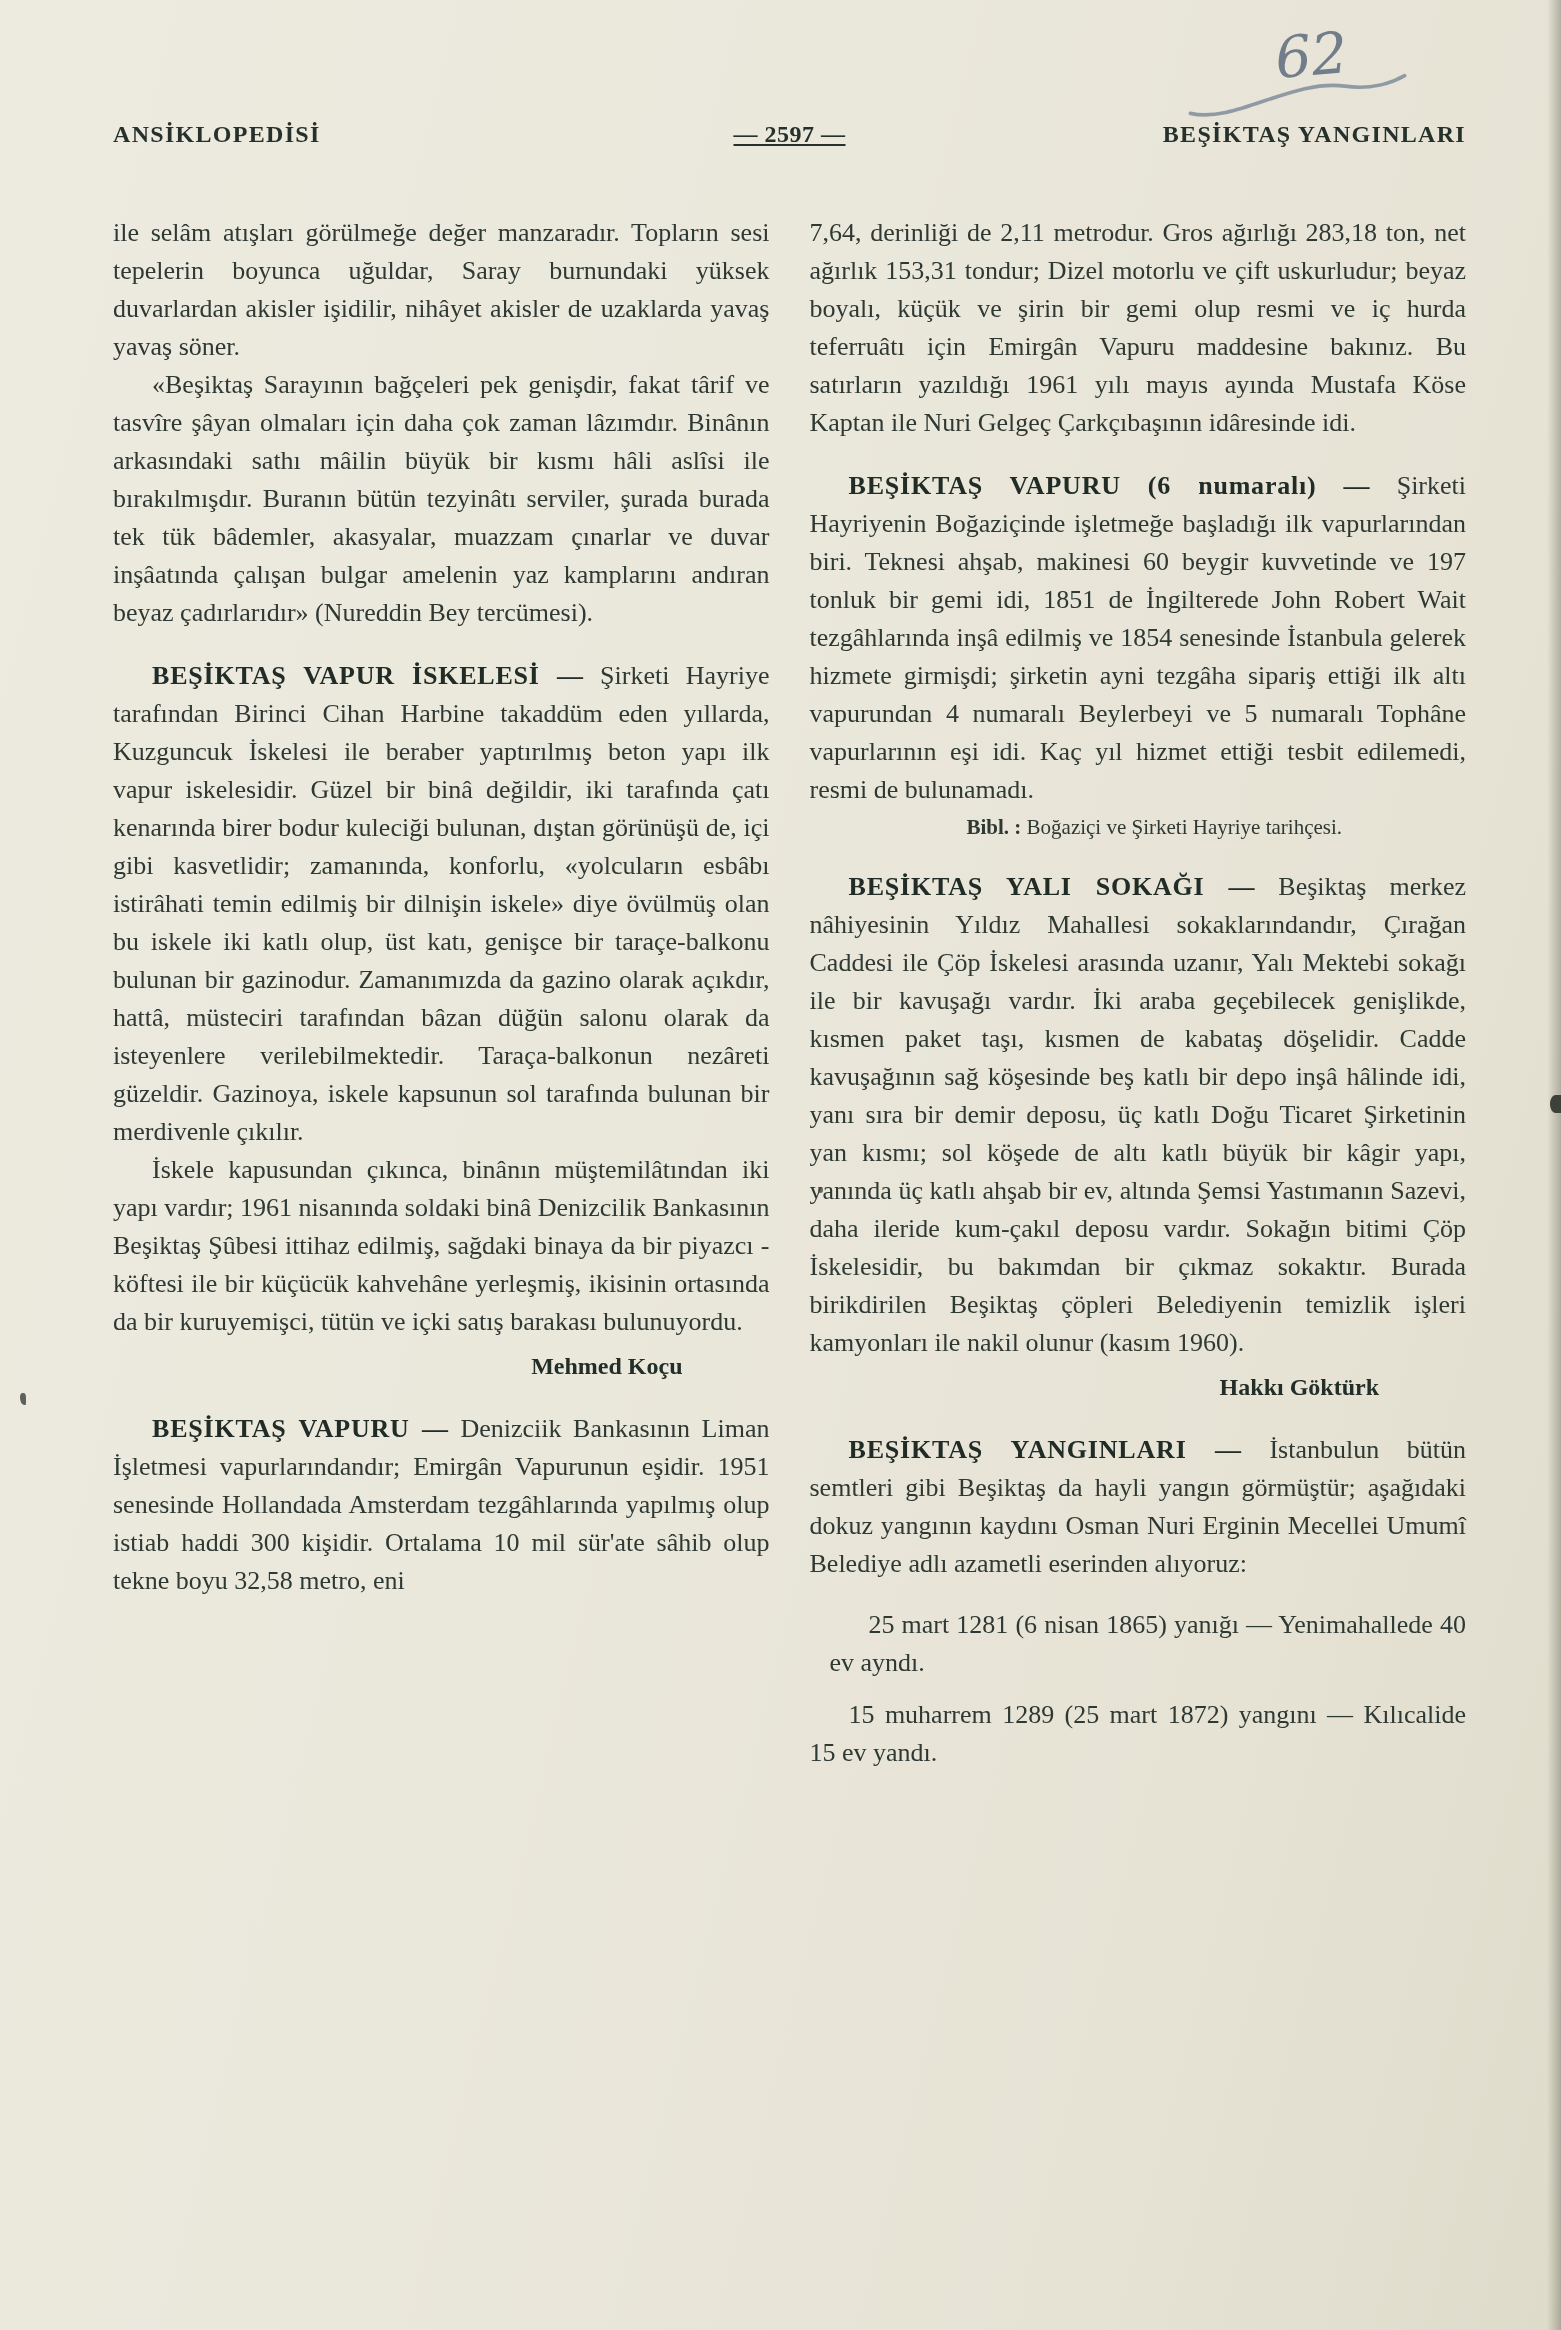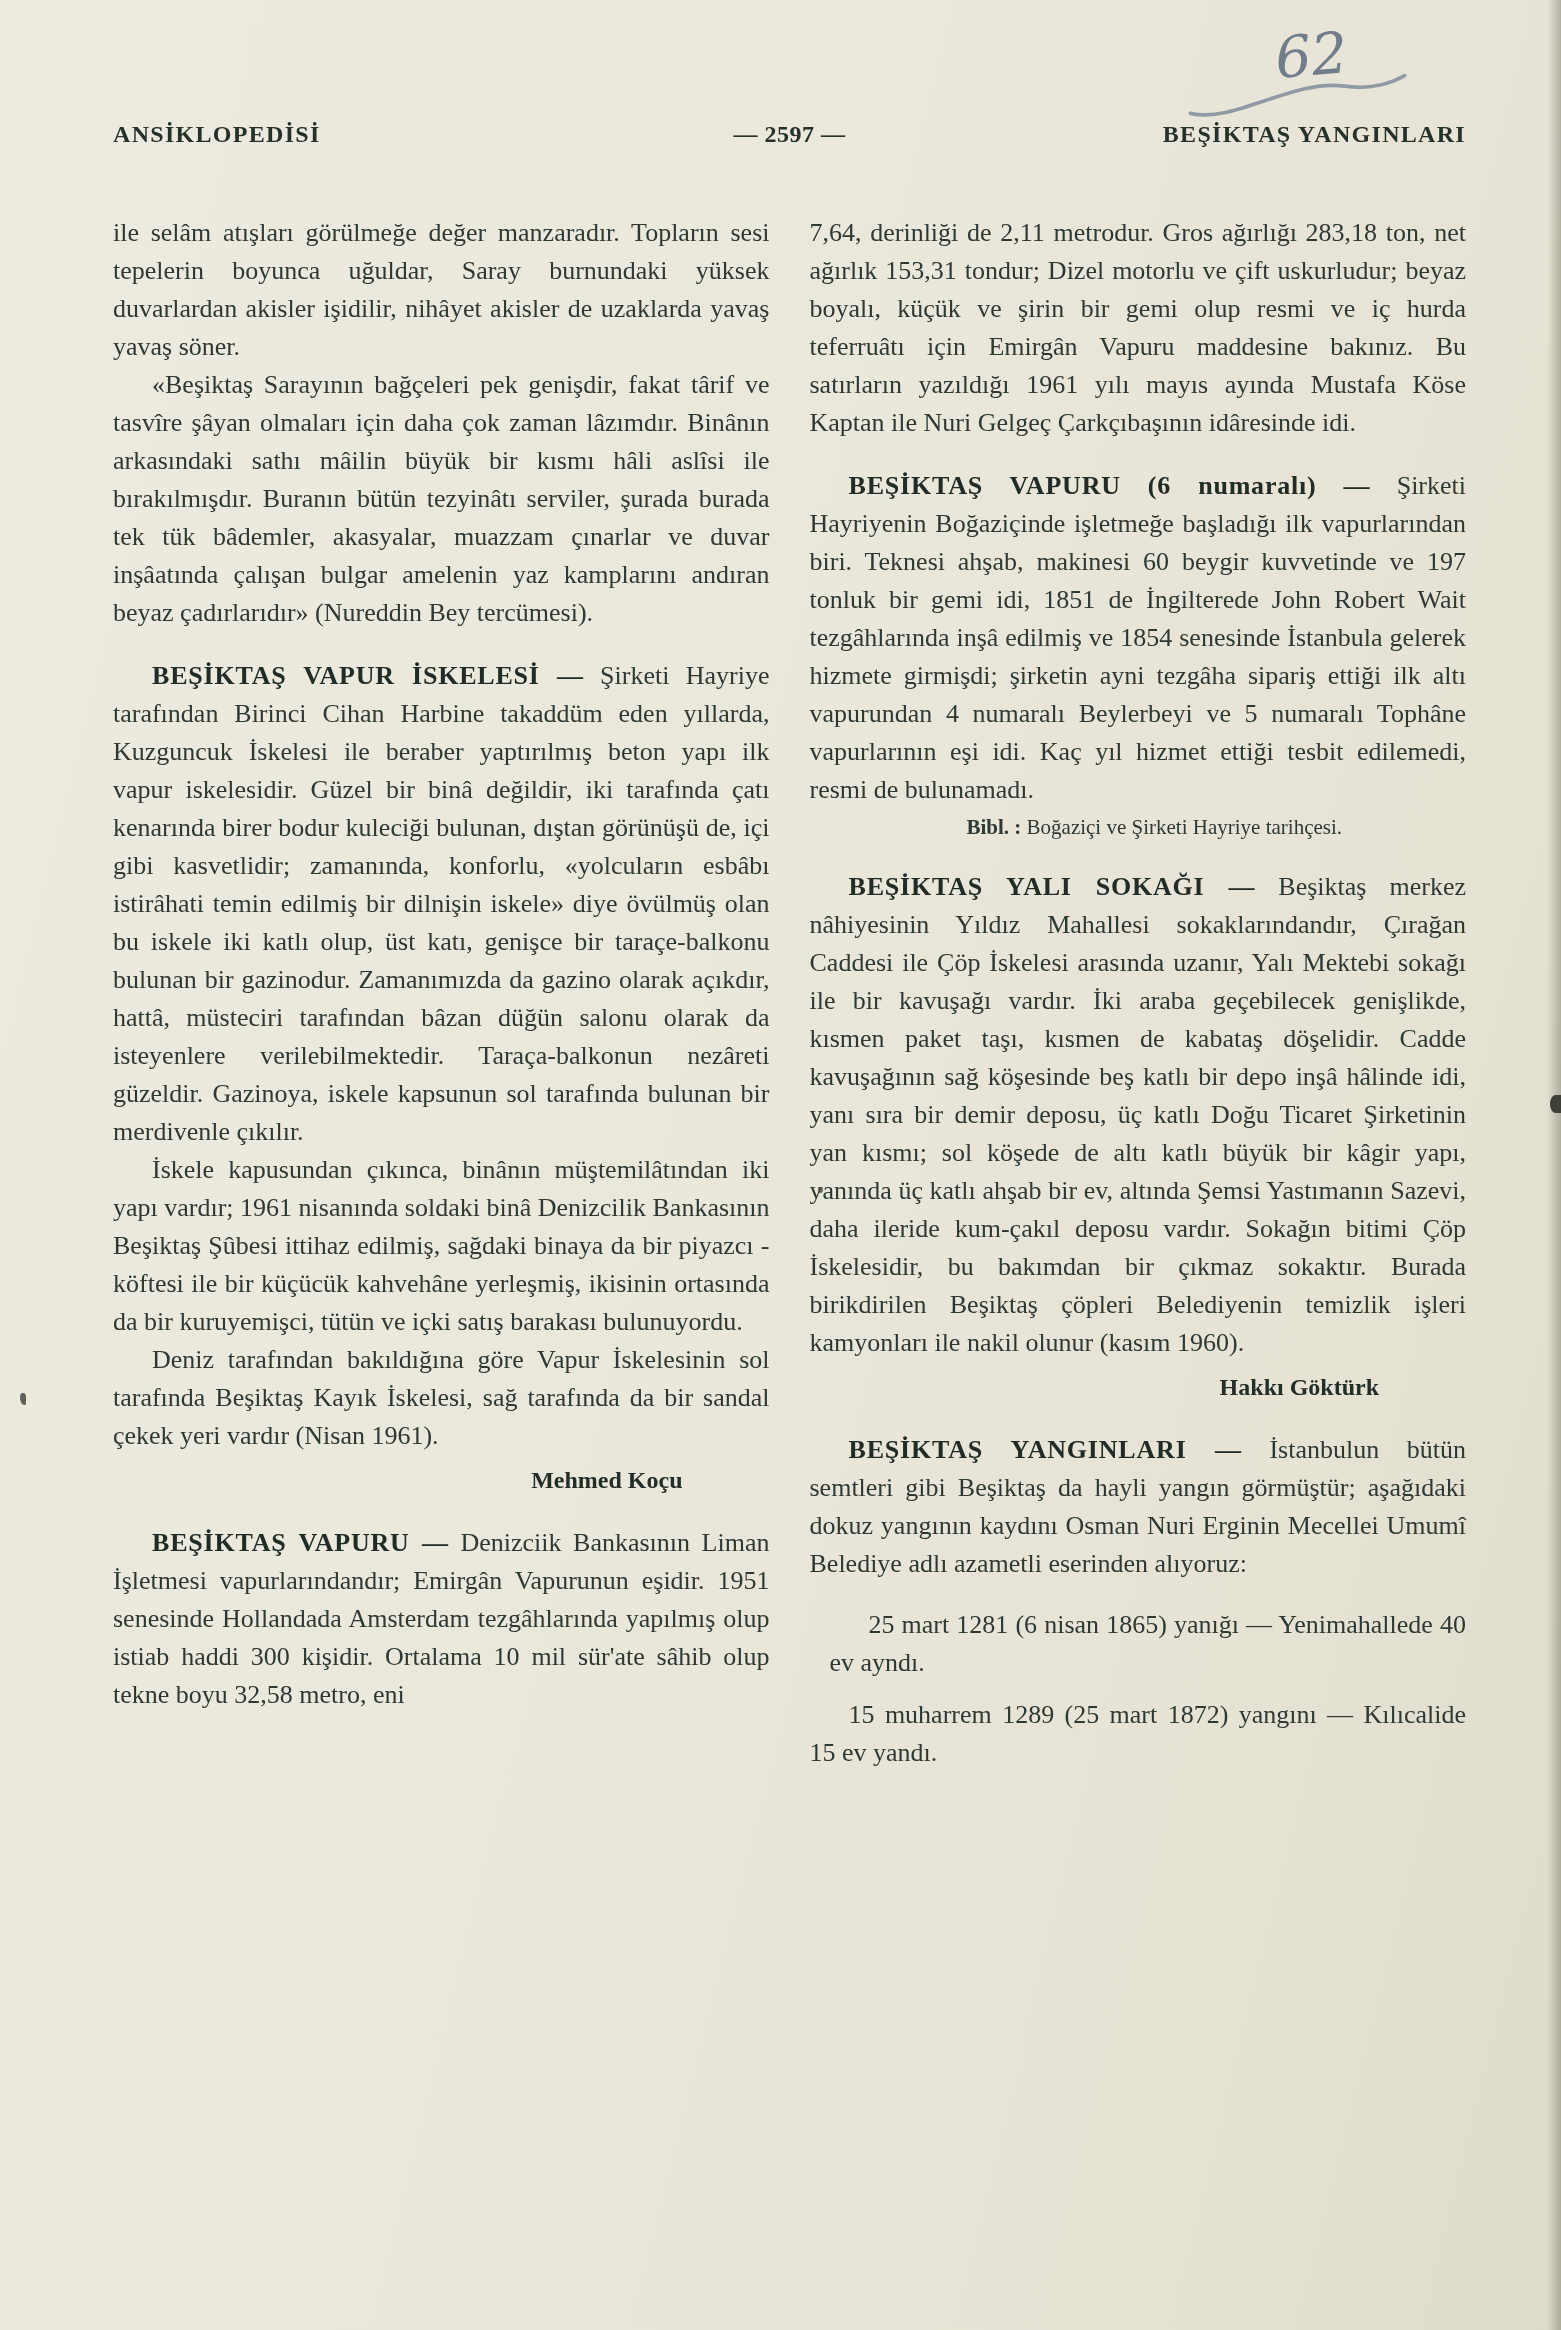--- a/index.html
+++ b/index.html
@@ -26,21 +26,21 @@
     display: grid;
     grid-template-columns: 1fr auto 1fr;
     align-items: baseline;
     padding: 121px 96px 0 113px;
     font-size: 24px;
     font-weight: bold;
     letter-spacing: 1.3px;
     color: #26312b;
   }
   .h-left  { justify-self: start; }
-  .h-center{ justify-self: center; letter-spacing: 0.5px; }
+  .h-center{ justify-self: center; letter-spacing: 0.5px; text-decoration: underline; }
   .h-right { justify-self: end; }
   .columns {
     display: flex;
     gap: 40px;
     padding: 0 96px 0 113px;
     margin-top: 66px;
   }
   .col {
     width: 50%;
     font-size: 26px;
@@ -126,21 +126,20 @@
   <main class="columns">
 
     <section class="col">
       <p class="para noindent">ile selâm atışları görülmeğe değer manzaradır. Topların sesi tepelerin boyunca uğuldar, Saray burnundaki yüksek duvarlardan akisler işidilir, nihâyet akisler de uzaklarda yavaş yavaş söner.</p>
       <p class="para">«Beşiktaş Sarayının bağçeleri pek genişdir, fakat târif ve tasvîre şâyan olmaları için daha çok zaman lâzımdır. Binânın arkasındaki sathı mâilin büyük bir kısmı hâli aslîsi ile bırakılmışdır. Buranın bütün tezyinâtı serviler, şurada burada tek tük bâdemler, akasyalar, muazzam çınarlar ve duvar inşâatında çalışan bulgar amelenin yaz kamplarını andıran beyaz çadırlarıdır» (Nureddin Bey tercümesi).</p>
 
       <p class="entry"><b class="entry-head">BEŞİKTAŞ VAPUR İSKELESİ —</b>
         <span>Şirketi Hayriye tarafından Birinci Cihan Harbine takaddüm eden yıllarda, Kuzguncuk İskelesi ile beraber yaptırılmış beton yapı ilk vapur iskelesidir. Güzel bir binâ değildir, iki tarafında çatı kenarında birer bodur kuleciği bulunan, dıştan görünüşü de, içi gibi kasvetlidir; zamanında, konforlu, «yolcuların esbâbı istirâhati temin edilmiş bir dilnişin iskele» diye övülmüş olan bu iskele iki katlı olup, üst katı, genişce bir taraçe-balkonu bulunan bir gazinodur. Zamanımızda da gazino olarak açıkdır, hattâ, müsteciri tarafından bâzan düğün salonu olarak da isteyenlere verilebilmektedir. Taraça-balkonun nezâreti güzeldir. Gazinoya, iskele kapsunun sol tarafında bulunan bir merdivenle çıkılır.</span></p>
 
       <p class="para">İskele kapusundan çıkınca, binânın müştemilâtından iki yapı vardır; 1961 nisanında soldaki binâ Denizcilik Bankasının Beşiktaş Şûbesi ittihaz edilmiş, sağdaki binaya da bir piyazcı - köftesi ile bir küçücük kahvehâne yerleşmiş, ikisinin ortasında da bir kuruyemişci, tütün ve içki satış barakası bulunuyordu.</p>
-      <p class="para">Deniz tarafından bakıldığına göre Vapur İskelesinin sol tarafında Beşiktaş Kayık İskelesi, sağ tarafında da bir sandal çekek yeri vardır (Nisan 1961).</p>
 
       <p class="signature">Mehmed Koçu</p>
 
       <p class="entry"><b class="entry-head">BEŞİKTAŞ VAPURU —</b>
         <span>Denizciik Bankasının Liman İşletmesi vapurlarındandır; Emirgân Vapurunun eşidir. 1951 senesinde Hollandada Amsterdam tezgâhlarında yapılmış olup istiab haddi 300 kişidir. Ortalama 10 mil sür'ate sâhib olup tekne boyu 32,58 metro, eni</span></p>
     </section>
 
     <section class="col">
       <p class="para noindent">7,64, derinliği de 2,11 metrodur. Gros ağırlığı 283,18 ton, net ağırlık 153,31 tondur; Dizel motorlu ve çift uskurludur; beyaz boyalı, küçük ve şirin bir gemi olup resmi ve iç hurda teferruâtı için Emirgân Vapuru maddesine bakınız. Bu satırların yazıldığı 1961 yılı mayıs ayında Mustafa Köse Kaptan ile Nuri Gelgeç Çarkçıbaşının idâresinde idi.</p>
 

